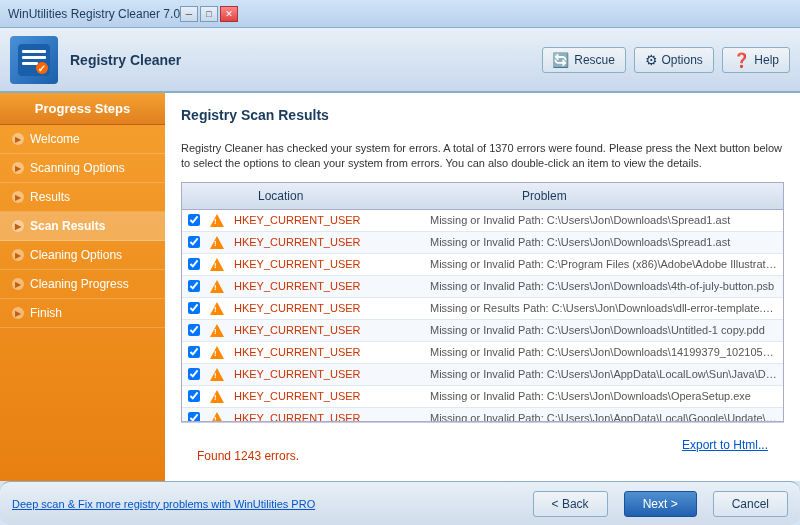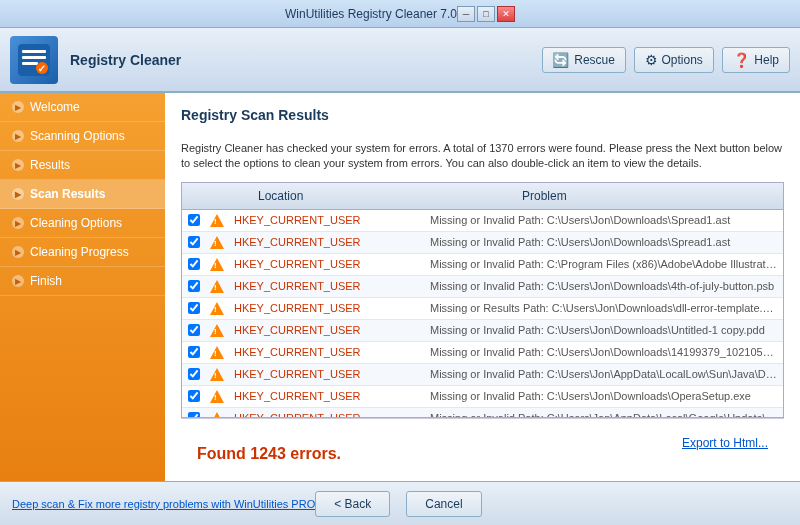--- a/index.html
+++ b/index.html
@@ -4,21 +4,21 @@
   <style>
     * { box-sizing: border-box; margin: 0; padding: 0; }
     body { font-family: 'Segoe UI', Tahoma, sans-serif; font-size: 12px; background: #d6e4f5; width: 800px; height: 525px; overflow: hidden; }
 
     
     .title-bar {
       background: linear-gradient(to bottom, #d0e4f7, #b8d0ec);
       height: 28px;
       display: flex;
       align-items: center;
-      justify-content: center;
+      justify-content: flex-start;
       padding: 0 8px;
       border-bottom: 1px solid #8aaec8;
     }
     .title-bar-text {
       font-size: 12px;
       color: #1a3a5c;
       font-weight: normal;
     }
     .title-bar-controls {
       display: flex;
@@ -233,40 +233,41 @@
     .footer-status {
       display: flex;
       align-items: center;
       justify-content: space-between;
       padding: 4px 16px;
       background: white;
       border-top: 1px solid #ccd;
     }
     .found-errors {
       color: #cc3300;
-      font-size: 16px;
-      font-weight: bold;
+      font-size: 12px;
+      font-weight: normal;
       margin-top: 22px;
     }
     .export-link {
       color: #0055cc;
       font-size: 12px;
       cursor: pointer;
       text-decoration: underline;
     }
 
     
     .bottom-bar {
       height: 44px;
       background: linear-gradient(to bottom, #e8f0f8, #d0dcea);
       border-top: 1px solid #8aaec8;
       display: flex;
       align-items: center;
-      justify-content: flex-start;
+      justify-content: space-between;
       padding: 0 12px;
+      border-radius: 10px;
     }
     .bottom-link {
       font-size: 11px;
       color: #0055cc;
       text-decoration: underline;
       cursor: pointer;
     }
     .bottom-buttons {
       display: flex;
       gap: 16px;
@@ -324,20 +325,21 @@
     <button class="header-action-btn">
       <span class="icon">❓</span>
       <span>Help</span>
     </button>
   </div>
 </div>
 
 <div class="main-layout">
 
   <div class="sidebar">
+    <div class="sidebar-title">Progress Steps</div>
     <div class="sidebar-item">
       <div class="sidebar-arrow">▶</div>
       <span>Welcome</span>
     </div>
     <div class="sidebar-item">
       <div class="sidebar-arrow">▶</div>
       <span>Scanning Options</span>
     </div>
     <div class="sidebar-item">
       <div class="sidebar-arrow">▶</div>
@@ -493,15 +495,16 @@
       <span class="found-errors">Found 1243 errors.</span>
       <span class="export-link">Export to Html...</span>
     </div>
   </div>
 </div>
 
 <div class="bottom-bar">
   <span class="bottom-link">Deep scan &amp; Fix more registry problems with WinUtilities PRO</span>
   <div class="bottom-buttons">
     <button class="nav-btn">&lt; Back</button>
+    <button class="nav-btn primary">Next &gt;</button>
     <button class="nav-btn">Cancel</button>
   </div>
 </div>
 
 </body></html>

